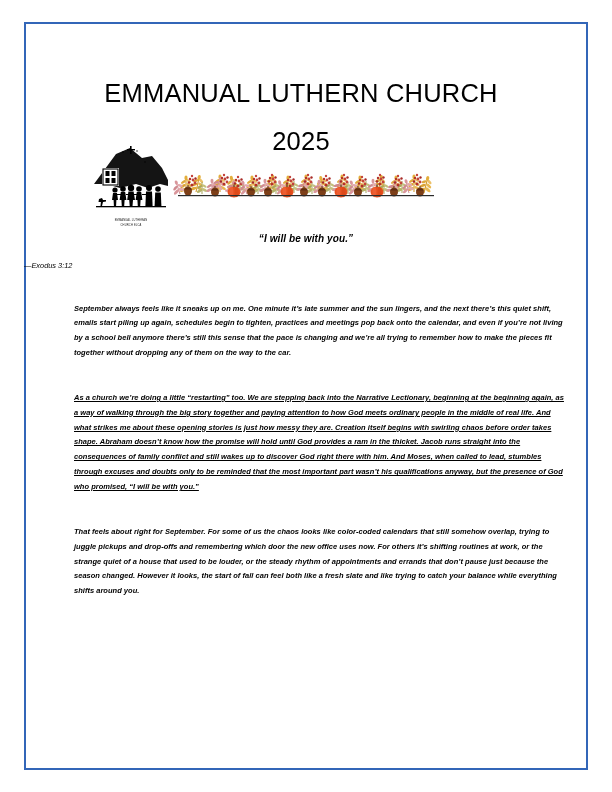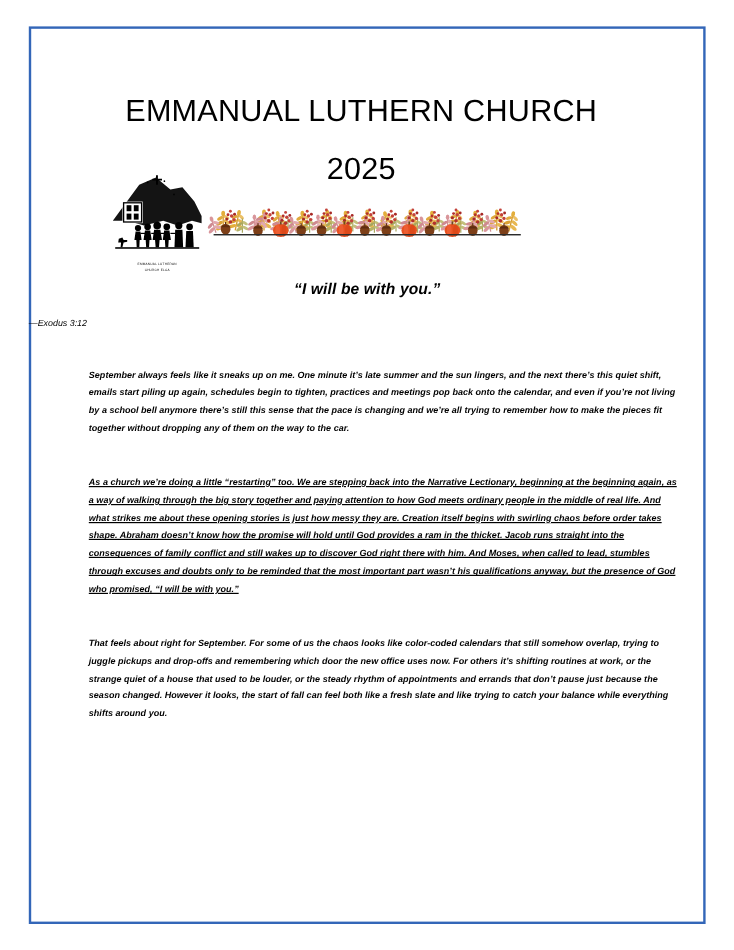--- a/index.html
+++ b/index.html
@@ -85,21 +85,21 @@
     height: 42px;
   }
   #floral-band svg { display: block; }
 
   
   .scripture {
     text-align: center;
     font-style: italic;
     font-family: "Liberation Sans", sans-serif;
     font-weight: bold;
-    font-size: 13px;
+    font-size: 10px;
     letter-spacing: 0.1px;
     color: #000;
     margin-top: 32px;
   }
   .scripture-ref {
     text-align: left;
     font-style: italic;
     font-family: "Liberation Sans", sans-serif;
     font-weight: normal;
     font-size: 7.4px;

